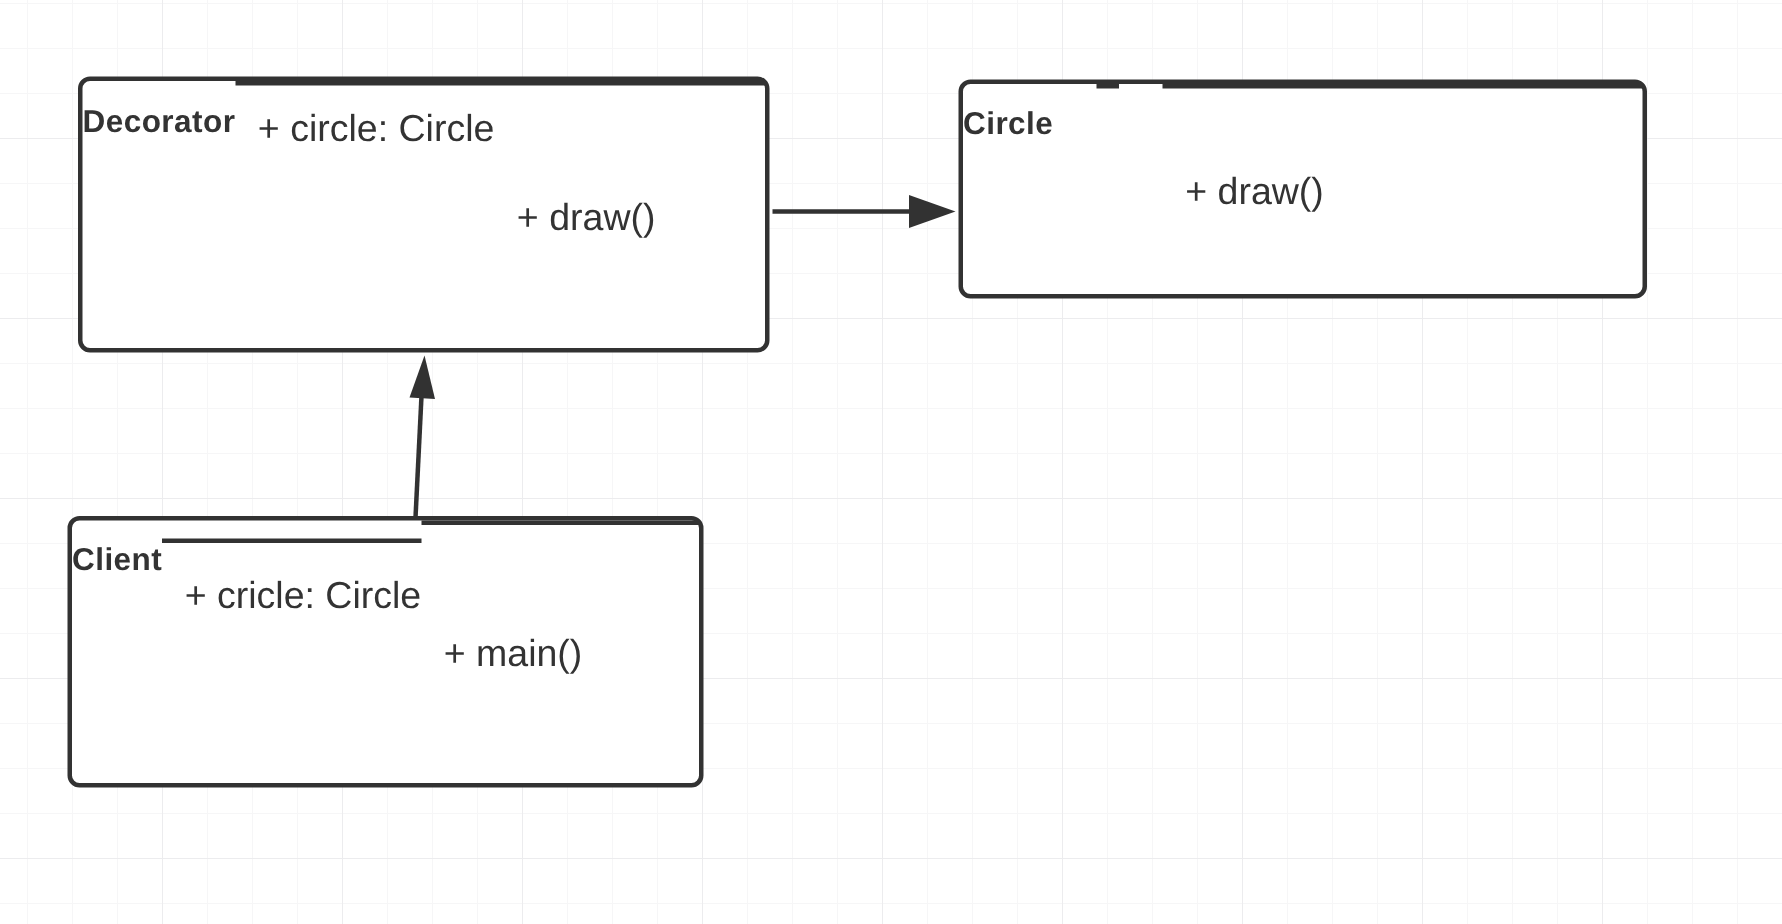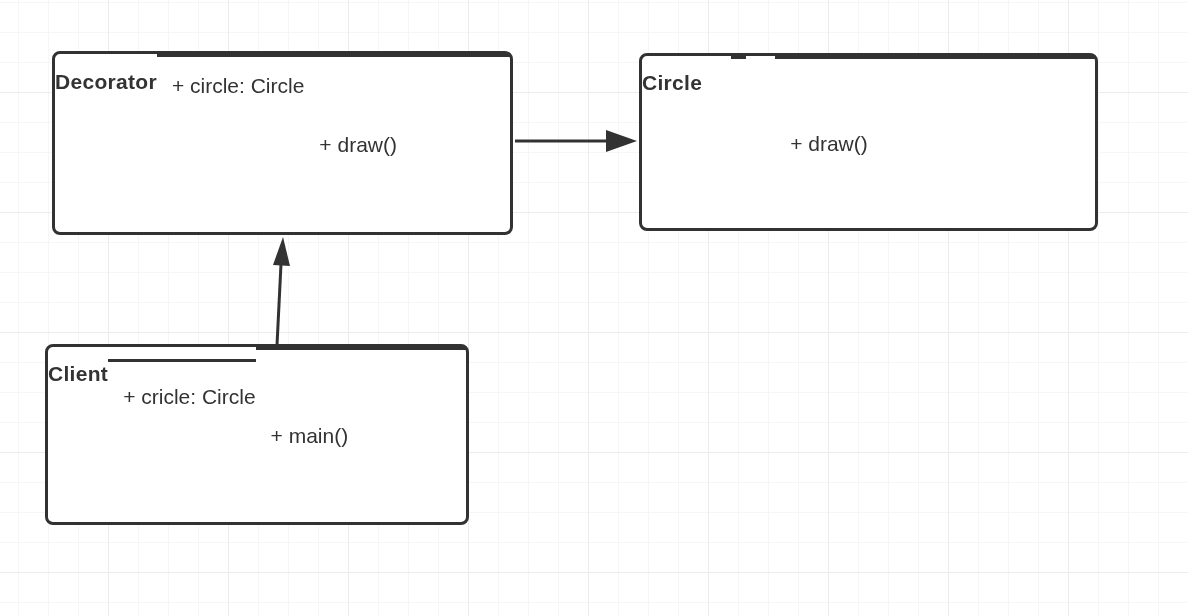--- a/index.html
+++ b/index.html
@@ -47,35 +47,35 @@
     justify-content: center;
     font-weight: bold;
     font-size: 21px;
     letter-spacing: 0.3px;
   }
   .sec.members {
     display: flex;
     flex-direction: column;
     justify-content: center;
     padding-left: 15px;
-    font-size: 21px;
+    font-size: 25px;
   }
   .row {
     line-height: 30px;
     white-space: nowrap;
   }
 
   
   #box-decorator { left: 52px; top: 51px; width: 461px; height: 184px; }
   #box-decorator .title   { height: 56px; }
   #box-decorator .attrs   { height: 60px; }
   #box-decorator .methods { flex: 1 1 auto; }
 
   
-  #box-circle { left: 639px; top: 53px; width: 459px; height: 178px; gap: 29px; }
+  #box-circle { left: 639px; top: 53px; width: 459px; height: 146px; gap: 29px; }
   #box-circle .title   { height: 54px; }
   #box-circle .attrs   { height: 60px; }
   #box-circle .methods { flex: 1 1 auto; }
 
   
   #box-client { left: 45px; top: 344px; width: 424px; height: 181px; }
   #box-client .title   { height: 54px; }
   #box-client .attrs   { height: 72px; margin-top: 12px; }
   #box-client .methods { flex: 1 1 auto; }
 

